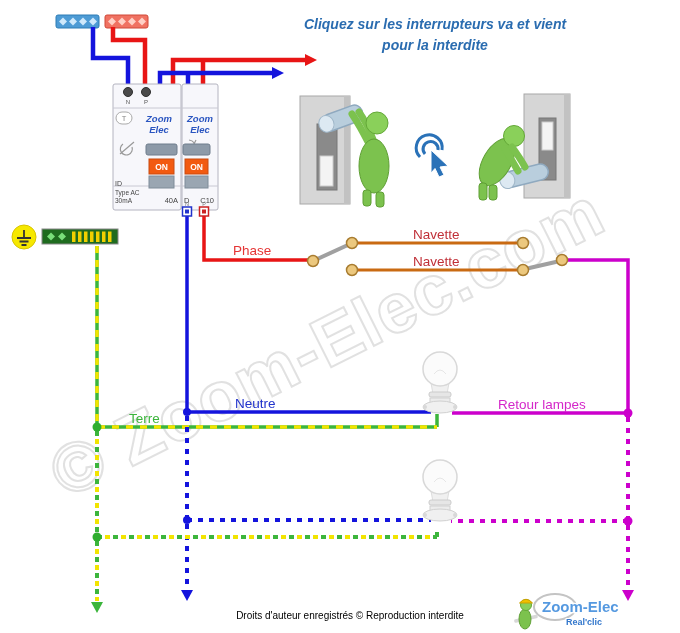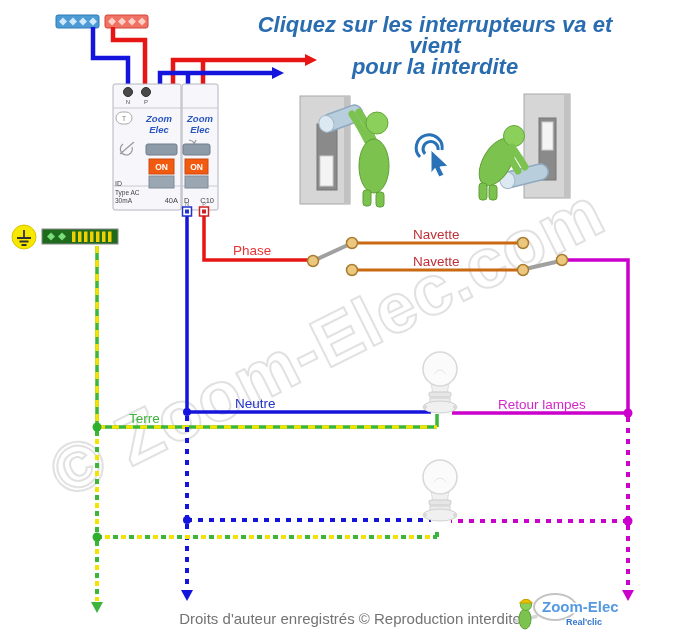--- a/index.html
+++ b/index.html
@@ -4,23 +4,23 @@
 <style>
   html,body{margin:0;padding:0;background:#fff;}
   .stage{position:relative;width:680px;height:633px;background:#ffffff;overflow:hidden;
          font-family:"Liberation Sans", sans-serif;}
   .watermark{position:absolute;left:55px;top:438px;height:80px;line-height:80px;
     font-size:70px;font-weight:bold;letter-spacing:1px;color:transparent;
     -webkit-text-stroke:2px rgba(195,195,195,0.5);
     transform:rotate(-26.5deg);transform-origin:0 50%;white-space:nowrap;z-index:1;}
   .diagram{position:absolute;left:0;top:0;z-index:2;}
   .title{position:absolute;left:240px;top:14px;width:390px;text-align:center;z-index:3;
-    color:#2a6cb0;font-size:22px;font-weight:bold;font-style:italic;line-height:21px;}
+    color:#2a6cb0;font-size:14px;font-weight:bold;font-style:italic;line-height:21px;}
   .footer{position:absolute;left:30px;top:610px;width:640px;text-align:center;z-index:3;
-    color:#737373;font-size:15px;}
+    color:#000000;font-size:10px;}
   .logo{position:absolute;left:512px;top:593px;z-index:4;}
   svg text{font-family:"Liberation Sans", sans-serif;}
 </style>
 </head>
 <body>
 
 <div class="stage">
 
   <div class="watermark">© Zoom-Elec.com</div>
 

